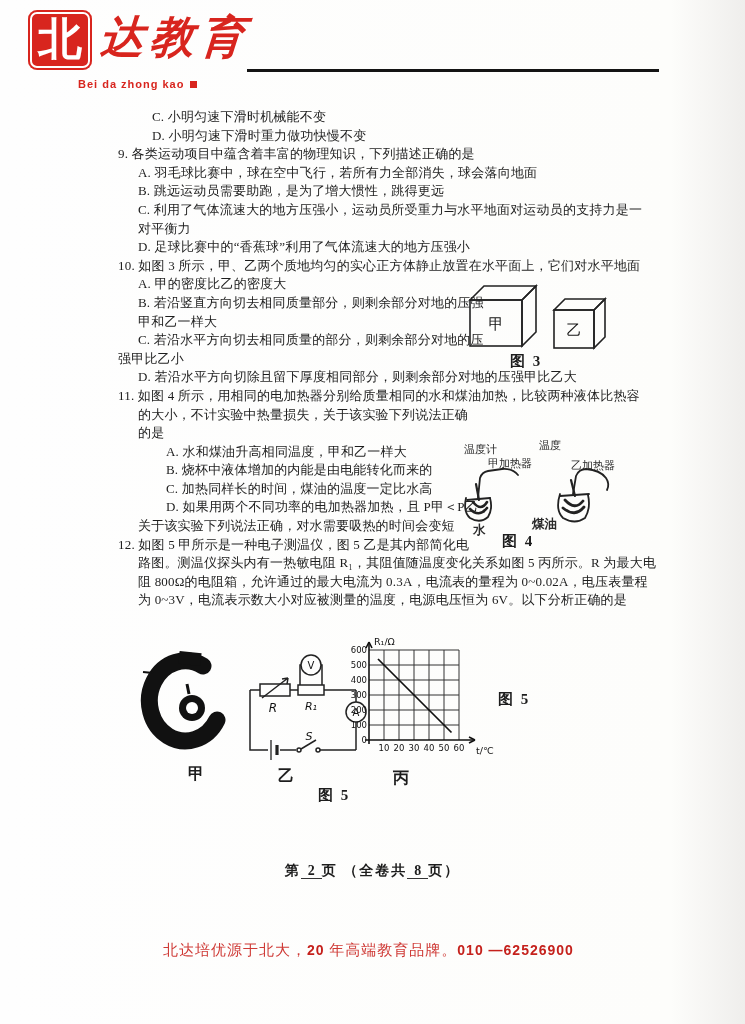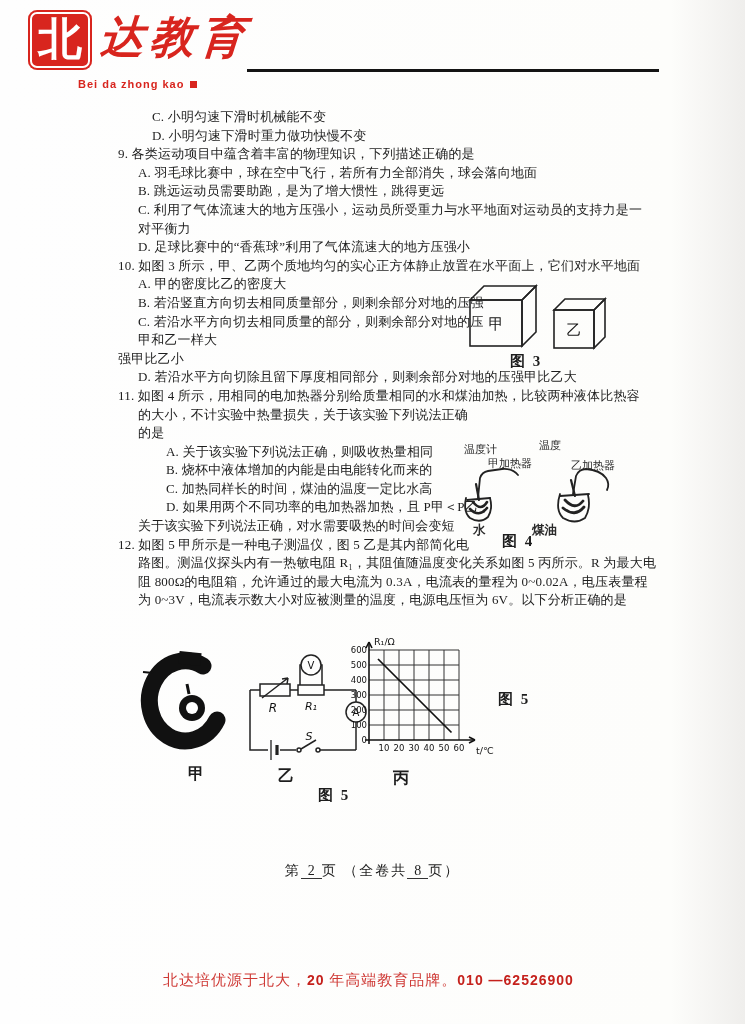--- a/index.html
+++ b/index.html
@@ -27,23 +27,23 @@
 
   
   .fig{position:absolute;}
   .caption{position:absolute;font-size:15px;font-weight:bold;letter-spacing:2px;white-space:nowrap;}
   .small-label{position:absolute;font-size:11px;white-space:nowrap;color:#2a2a2a;}
   .sub-label{position:absolute;font-size:16px;font-weight:bold;}
   svg text{font-family:"DejaVu Sans",sans-serif;}
   .sk{stroke:#222;fill:none;}
 
   
-  .page-footer{position:absolute;left:0;top:862px;width:745px;text-align:center;font-size:14px;letter-spacing:2px;}
+  .page-footer{position:absolute;left:0;top:862px;width:745px;text-align:center;font-size:14px;letter-spacing:2px;font-weight:bold;}
   .page-footer .num{border-bottom:1.5px solid #333;padding:0 7px;letter-spacing:0;}
-  .brand-footer{position:absolute;left:163px;top:941px;font-size:15px;color:#cf3a36;white-space:nowrap;letter-spacing:1px;margin-top:30px;}
+  .brand-footer{position:absolute;left:163px;top:941px;font-size:15px;color:#cf3a36;white-space:nowrap;letter-spacing:1px;}
   .brand-footer b{color:#c5211c;font-family:"Liberation Sans",sans-serif;font-size:14px;}
 </style>
 </head>
 <body>
 
 <div class="page">
 
   <div class="seal">
     <span>北</span>
   </div>
@@ -58,28 +58,28 @@
     <div class="line ind2">D. 小明匀速下滑时重力做功快慢不变</div>
     <div class="line ind0">9. 各类运动项目中蕴含着丰富的物理知识，下列描述正确的是</div>
     <div class="line ind1">A. 羽毛球比赛中，球在空中飞行，若所有力全部消失，球会落向地面</div>
     <div class="line ind1">B. 跳远运动员需要助跑，是为了增大惯性，跳得更远</div>
     <div class="line ind1">C. 利用了气体流速大的地方压强小，运动员所受重力与水平地面对运动员的支持力是一</div>
     <div class="line ind1">对平衡力</div>
     <div class="line ind1">D. 足球比赛中的“香蕉球”利用了气体流速大的地方压强小</div>
     <div class="line ind0">10. 如图 3 所示，甲、乙两个质地均匀的实心正方体静止放置在水平面上，它们对水平地面</div>
     <div class="line ind1">A. 甲的密度比乙的密度大</div>
     <div class="line ind1">B. 若沿竖直方向切去相同质量部分，则剩余部分对地的压强</div>
+    <div class="line ind1">甲和乙一样大</div>
     <div class="line ind1">C. 若沿水平方向切去相同质量的部分，则剩余部分对地的压</div>
-    <div class="line ind1">甲和乙一样大</div>
     <div class="line ind0">强甲比乙小</div>
     <div class="line ind1">D. 若沿水平方向切除且留下厚度相同部分，则剩余部分对地的压强甲比乙大</div>
     <div class="line ind0">11. 如图 4 所示，用相同的电加热器分别给质量相同的水和煤油加热，比较两种液体比热容</div>
     <div class="line ind1">的大小，不计实验中热量损失，关于该实验下列说法正确</div>
     <div class="line ind1">的是</div>
-    <div class="line ind3">A. 关于该实验下列说法正确，则吸收热量相同</div>
+    <div class="line ind3">A. 水和煤油升高相同温度，甲和乙一样大</div>
     <div class="line ind3">B. 烧杯中液体增加的内能是由电能转化而来的</div>
     <div class="line ind3">C. 加热同样长的时间，煤油的温度一定比水高</div>
     <div class="line ind3">D. 如果用两个不同功率的电加热器加热，且 P甲＜P乙，</div>
     <div class="line ind1">关于该实验下列说法正确，对水需要吸热的时间会变短</div>
     <div class="line ind0">12. 如图 5 甲所示是一种电子测温仪，图 5 乙是其内部简化电</div>
     <div class="line ind1">路图。测温仪探头内有一热敏电阻 R₁，其阻值随温度变化关系如图 5 丙所示。R 为最大电</div>
     <div class="line ind1">阻 800Ω的电阻箱，允许通过的最大电流为 0.3A，电流表的量程为 0~0.02A，电压表量程</div>
     <div class="line ind1">为 0~3V，电流表示数大小对应被测量的温度，电源电压恒为 6V。以下分析正确的是</div>
   </div>
 
@@ -114,21 +114,21 @@
         <path d="M36,48 l3,16" stroke-width="2.2"></path>
 
         <path d="M120,58 q-5,16 3,24 q12,7 22,0 q6,-10 3,-23"></path>
         <path d="M120,60 l29,-2"></path>
         <path d="M133,58 L136,40 q3,-7 10,-7 q14,1 20,9 q4,6 1,12"></path>
         <path d="M125,64 q10,11 18,1 M123,72 q12,10 21,-1" stroke-width="2.8"></path>
         <path d="M131,44 l4,16" stroke-width="2.2"></path>
       </g>
     </svg>
     <div class="small-label" style="left:33px;top:86px;font-size:12.5px;font-weight:bold;">水</div>
-    <div class="small-label" style="left:92px;top:86px;font-size:12.5px;font-weight:bold;">煤油</div>
+    <div class="small-label" style="left:92px;top:80px;font-size:12.5px;font-weight:bold;">煤油</div>
     <div class="caption" style="left:62px;top:96px;">图 4</div>
   </div>
 
   <div class="fig" style="left:135px;top:636px;width:435px;height:170px;">
 
     <svg width="100" height="112" viewBox="0 0 100 112" style="position:absolute;left:2px;top:14px;">
       <path d="M66,16 A36,40 0 1 0 80,70" fill="none" stroke="#111" stroke-width="17" stroke-linecap="round"></path>
       <rect x="42" y="2" width="22" height="13" fill="#111" transform="rotate(6 53 8)"></rect>
       <circle cx="55" cy="58" r="13" fill="#111"></circle>
       <circle cx="55" cy="58" r="6" fill="#fff"></circle>

